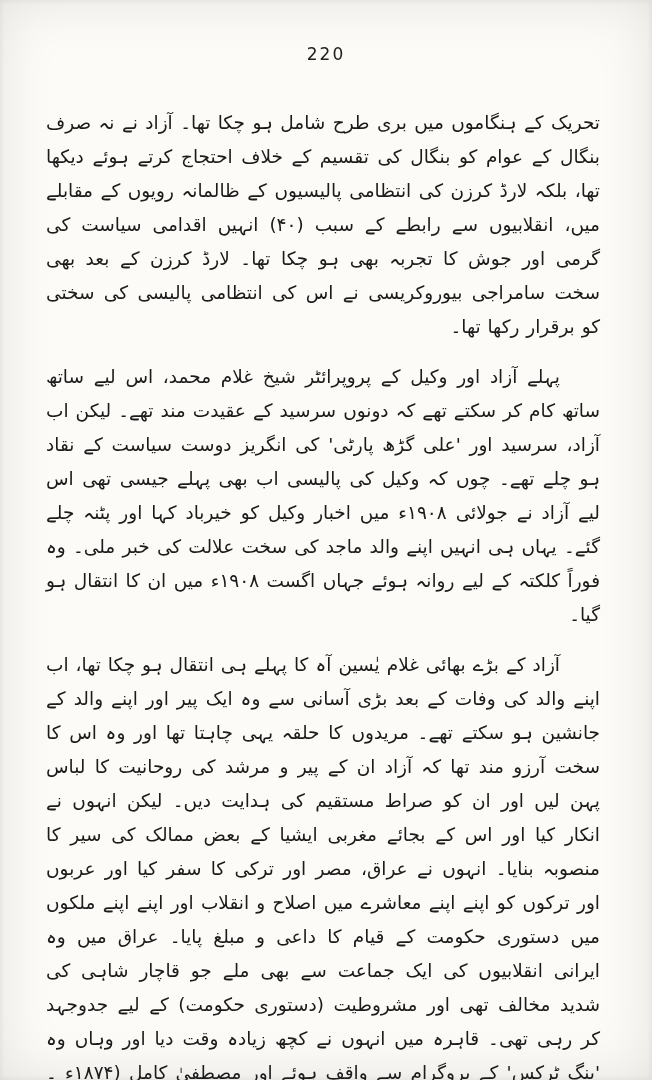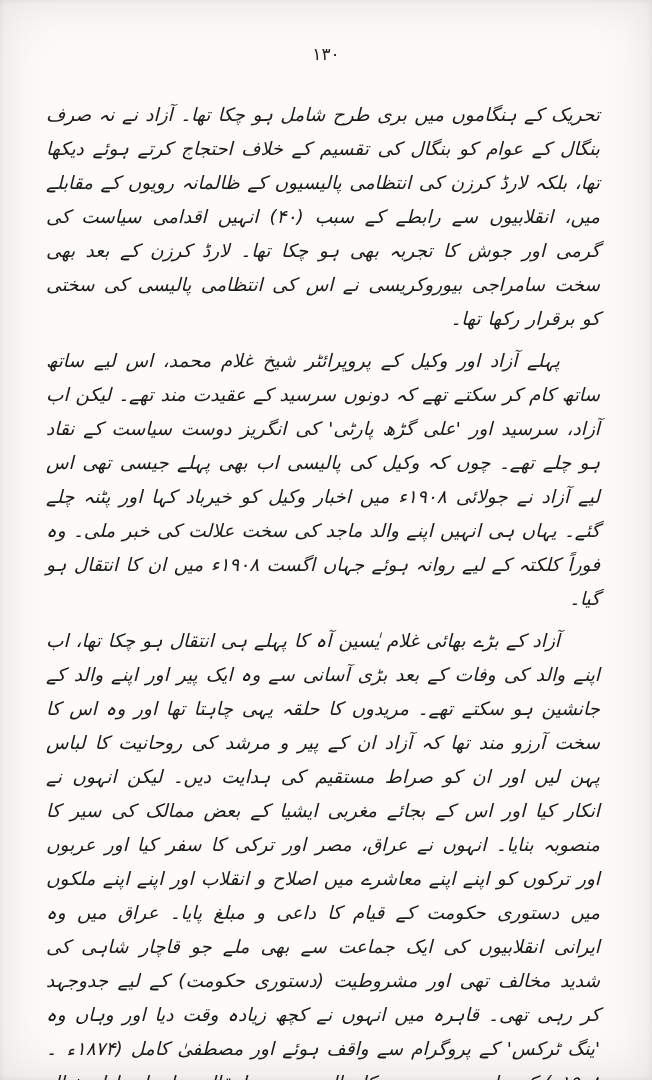--- a/index.html
+++ b/index.html
@@ -30,33 +30,32 @@
     direction: rtl;
     unicode-bidi: embed;
     text-align: justify;
     text-justify: inter-word;
     padding: 26px 52px 0 46px;
     font-size: 18.5px;
     line-height: 34px;
     word-spacing: 1px;
   }
   .para {
-    margin: 8px 0 3px 0;
-    font-style: italic;
+    margin: 16px 0 3px 0;
   }
   .para.indent {
     text-indent: 40px;
   }
 </style>
 </head>
 <body>
 
 <div class="scan-page">
 
-  <div class="page-number">۱۳۰</div>
+  <div class="page-number">220</div>
 
   <div class="text-block">
 
     <p class="para">تحریک کے ہنگاموں میں بری طرح شامل ہو چکا تھا۔ آزاد نے نہ صرف بنگال کے عوام کو بنگال کی تقسیم کے خلاف احتجاج کرتے ہوئے دیکھا تھا، بلکہ لارڈ کرزن کی انتظامی پالیسیوں کے ظالمانہ رویوں کے مقابلے میں، انقلابیوں سے رابطے کے سبب (۴۰) انہیں اقدامی سیاست کی گرمی اور جوش کا تجربہ بھی ہو چکا تھا۔ لارڈ کرزن کے بعد بھی سخت سامراجی بیوروکریسی نے اس کی انتظامی پالیسی کی سختی کو برقرار رکھا تھا۔</p>
 
     <p class="para indent">پہلے آزاد اور وکیل کے پروپرائٹر شیخ غلام محمد، اس لیے ساتھ ساتھ کام کر سکتے تھے کہ دونوں سرسید کے عقیدت مند تھے۔ لیکن اب آزاد، سرسید اور 'علی گڑھ پارٹی' کی انگریز دوست سیاست کے نقاد ہو چلے تھے۔ چوں کہ وکیل کی پالیسی اب بھی پہلے جیسی تھی اس لیے آزاد نے جولائی ۱۹۰۸ء میں اخبار وکیل کو خیرباد کہا اور پٹنہ چلے گئے۔ یہاں ہی انہیں اپنے والد ماجد کی سخت علالت کی خبر ملی۔ وہ فوراً کلکتہ کے لیے روانہ ہوئے جہاں اگست ۱۹۰۸ء میں ان کا انتقال ہو گیا۔</p>
 
     <p class="para indent">آزاد کے بڑے بھائی غلام یٰسین آہ کا پہلے ہی انتقال ہو چکا تھا، اب اپنے والد کی وفات کے بعد بڑی آسانی سے وہ ایک پیر اور اپنے والد کے جانشین ہو سکتے تھے۔ مریدوں کا حلقہ یہی چاہتا تھا اور وہ اس کا سخت آرزو مند تھا کہ آزاد ان کے پیر و مرشد کی روحانیت کا لباس پہن لیں اور ان کو صراط مستقیم کی ہدایت دیں۔ لیکن انہوں نے انکار کیا اور اس کے بجائے مغربی ایشیا کے بعض ممالک کی سیر کا منصوبہ بنایا۔ انہوں نے عراق، مصر اور ترکی کا سفر کیا اور عربوں اور ترکوں کو اپنے اپنے معاشرے میں اصلاح و انقلاب اور اپنے اپنے ملکوں میں دستوری حکومت کے قیام کا داعی و مبلغ پایا۔ عراق میں وہ ایرانی انقلابیوں کی ایک جماعت سے بھی ملے جو قاچار شاہی کی شدید مخالف تھی اور مشروطیت (دستوری حکومت) کے لیے جدوجہد کر رہی تھی۔ قاہرہ میں انہوں نے کچھ زیادہ وقت دیا اور وہاں وہ 'ینگ ٹرکس' کے پروگرام سے واقف ہوئے اور مصطفیٰ کامل (۱۸۷۴ء ۔ ۱۹۰۸ء) کے حامیوں سے، جن کا حال ہی میں انتقال ہوا تھا، تبادلہ خیال کیا۔ (۴۱)</p>
 
   </div>

